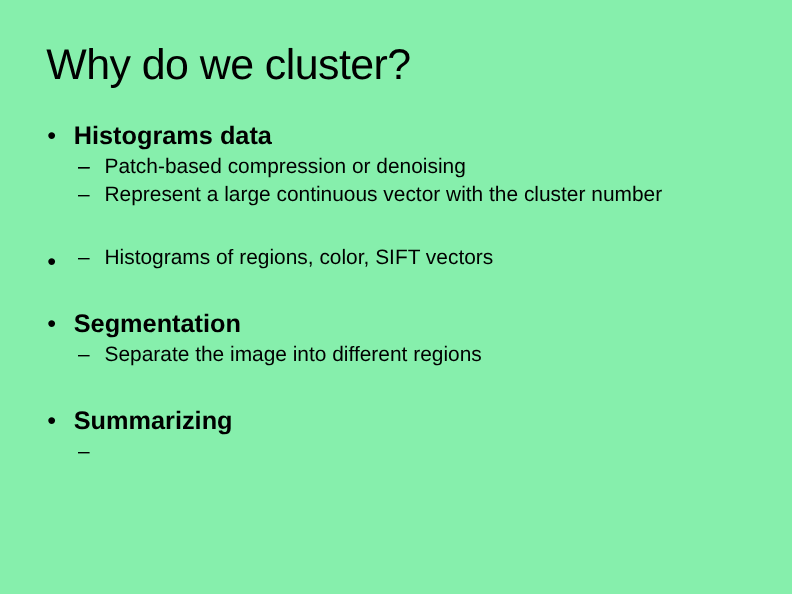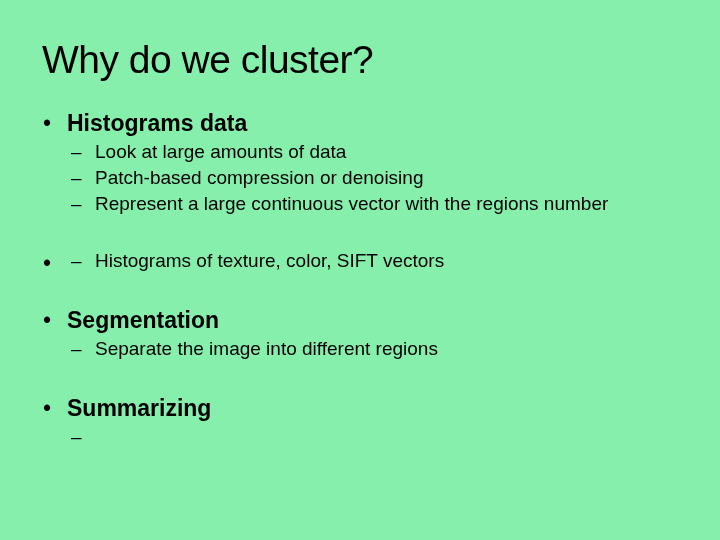--- a/index.html
+++ b/index.html
@@ -74,39 +74,38 @@
 
   <div class="content">
 
     <div class="section">
       <div class="l1">
         <span class="bullet">•</span>
         <span>Histograms data</span>
       </div>
       <div class="l2">
         <span class="dash">–</span>
-        <span>Look at large amounts of data</span>
       </div>
       <div class="l2">
         <span class="dash">–</span>
         <span>Patch-based compression or denoising</span>
       </div>
       <div class="l2">
         <span class="dash">–</span>
-        <span>Represent a large continuous vector with the regions number</span>
+        <span>Represent a large continuous vector with the cluster number</span>
       </div>
     </div>
 
     <div class="section">
       <div class="l1">
         <span class="bullet">•</span>
       </div>
       <div class="l2">
         <span class="dash">–</span>
-        <span>Histograms of texture, color, SIFT vectors</span>
+        <span>Histograms of regions, color, SIFT vectors</span>
       </div>
     </div>
 
     <div class="section">
       <div class="l1">
         <span class="bullet">•</span>
         <span>Segmentation</span>
       </div>
       <div class="l2">
         <span class="dash">–</span>

